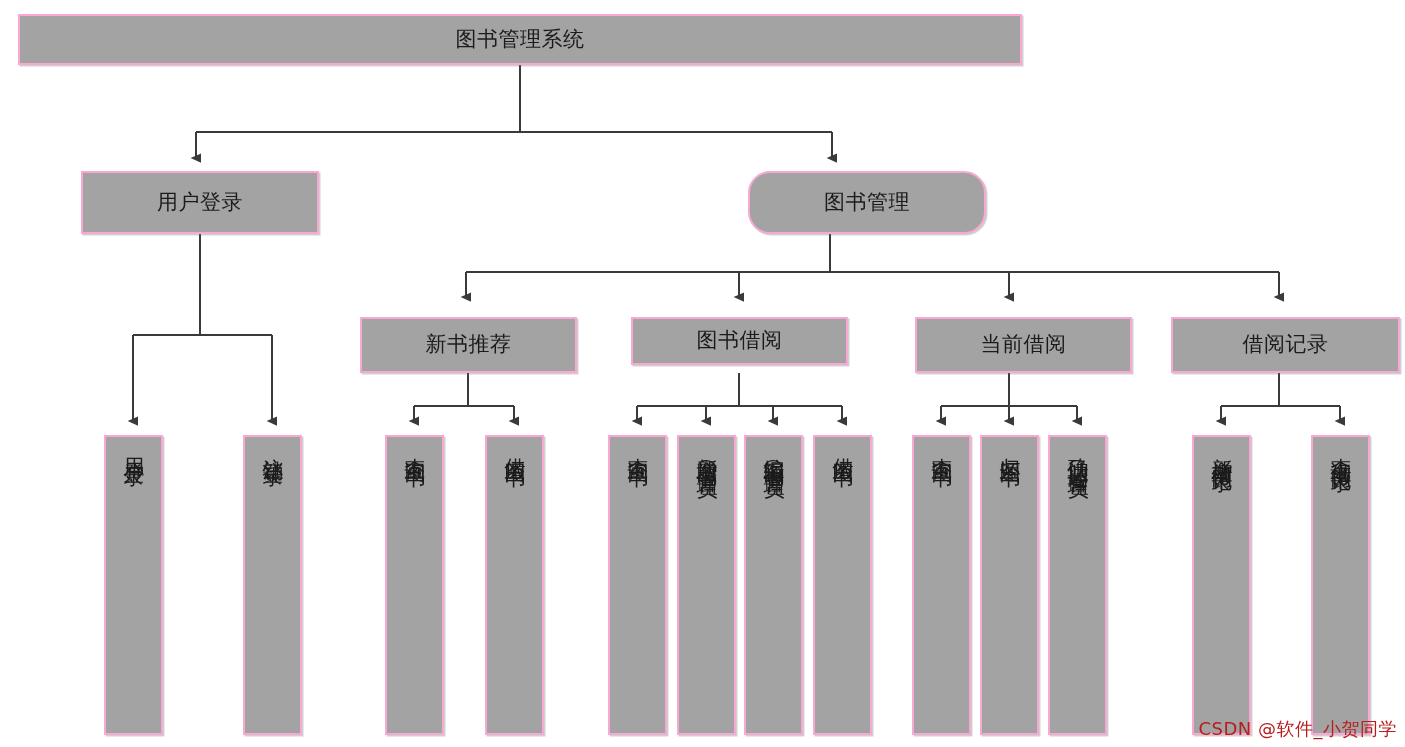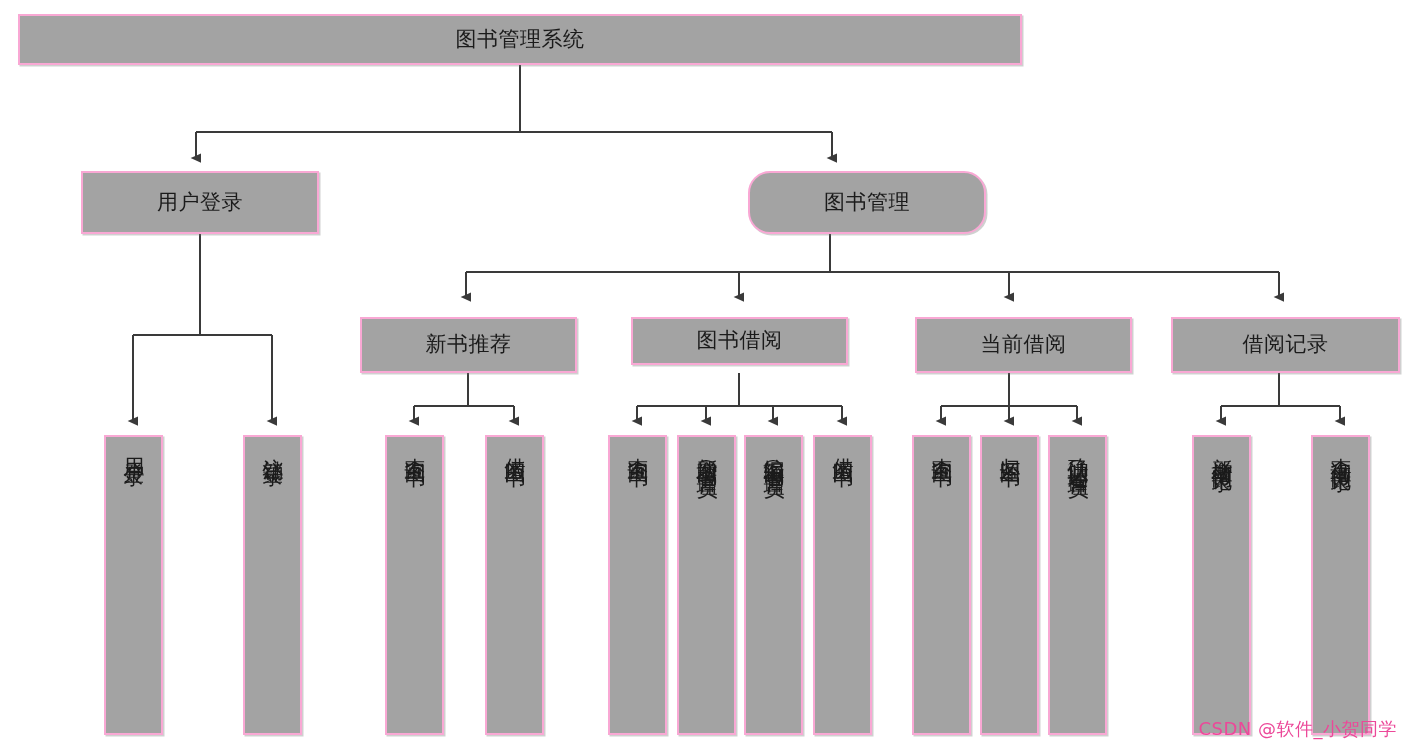--- a/index.html
+++ b/index.html
@@ -32,21 +32,21 @@
     writing-mode:vertical-rl;
     text-orientation:upright;
     font-size:21px;
     letter-spacing:3px;
     line-height:1;
   }
   #watermark{
     position:absolute;
     right:8px;bottom:6px;
     font-size:18px;
-    color:#ec4899;
+    color:#b91c1c;
     letter-spacing:.5px;
     white-space:pre;
     pointer-events:none;
   }
 </style>
 </head>
 <body>
 
 <div id="stage">
 

